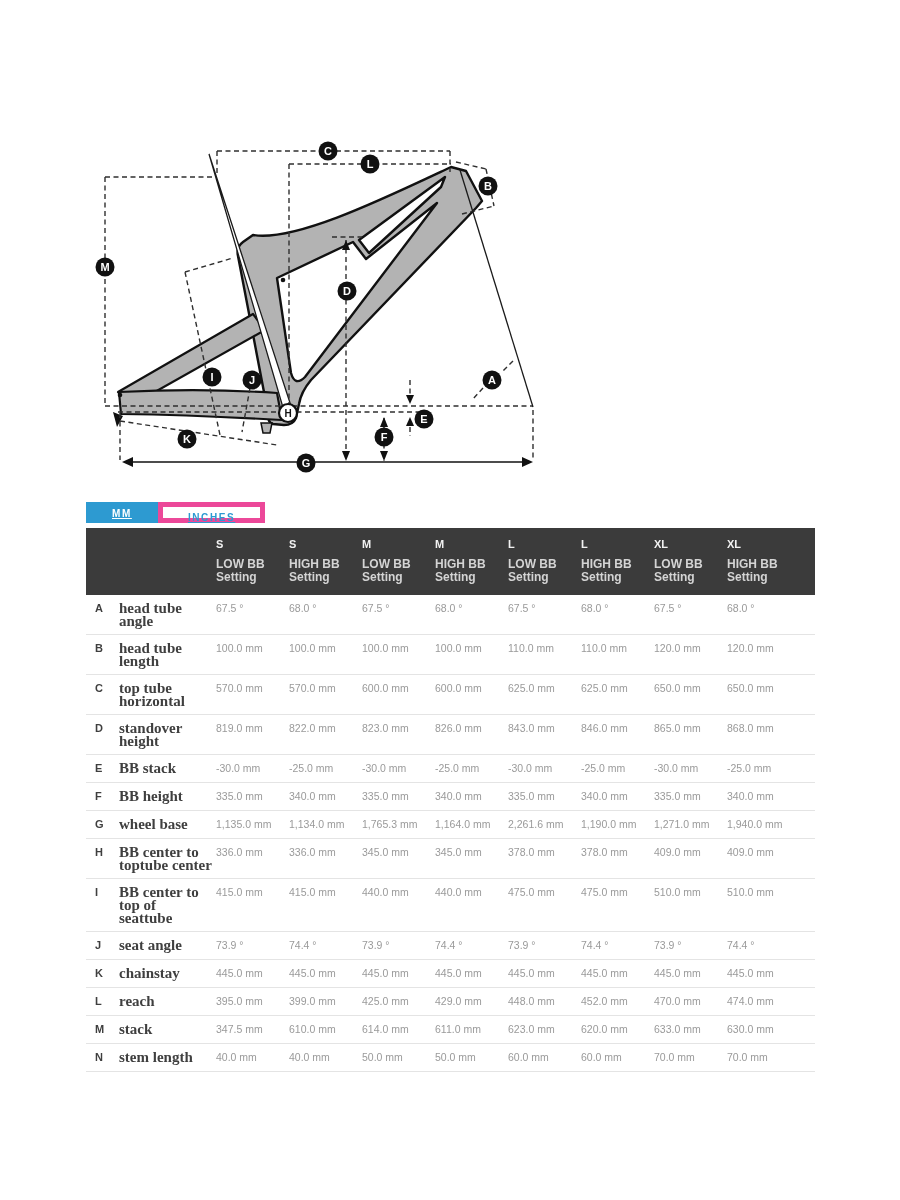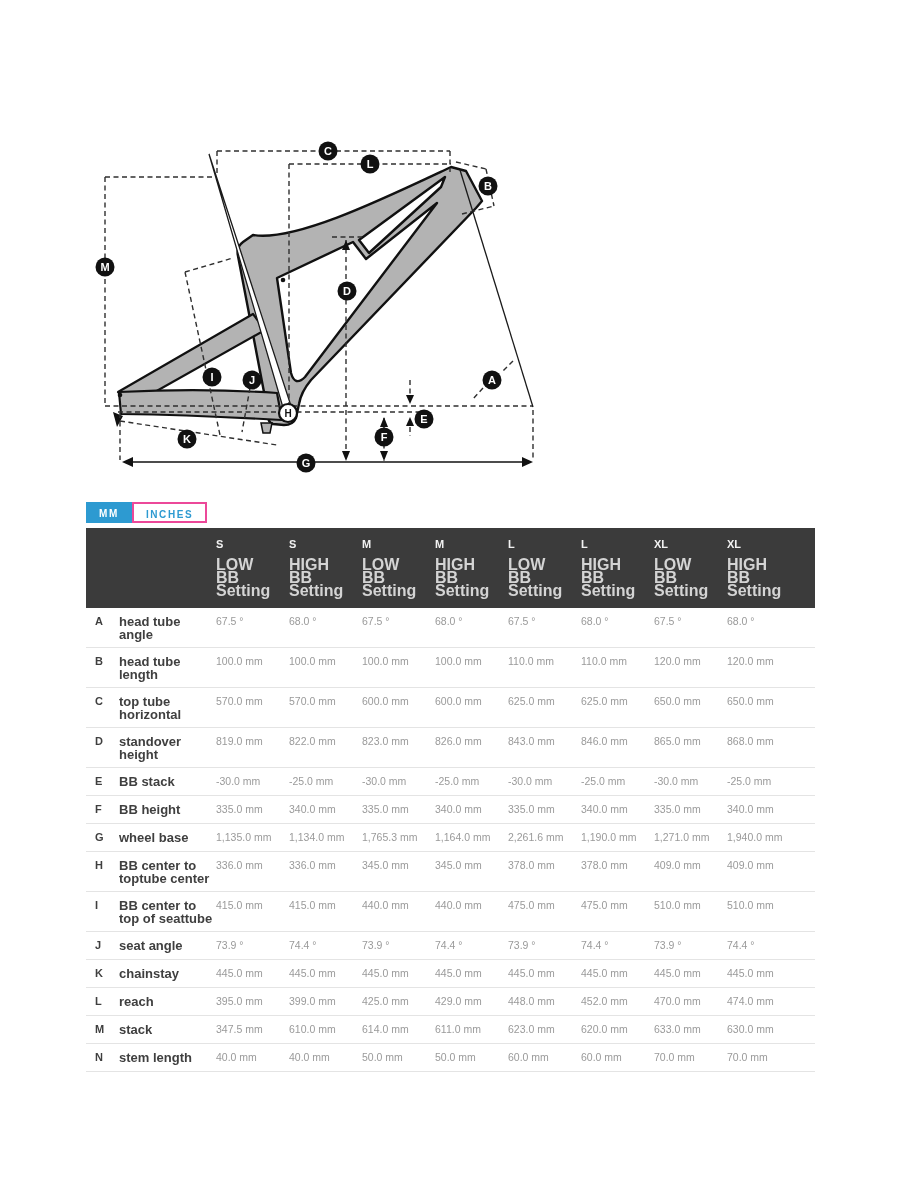--- a/index.html
+++ b/index.html
@@ -2,37 +2,37 @@
 <html><head>
 <meta charset="utf-8">
 <style>
   html,body{margin:0;padding:0;background:#ffffff;}
   body{width:900px;height:1200px;font-family:"Liberation Sans",sans-serif;}
   .page{position:relative;width:900px;height:1200px;background:#fff;overflow:hidden;}
 
   .diagram{position:absolute;left:85px;top:130px;width:470px;height:360px;}
 
   .tabs{position:absolute;left:86px;top:502px;display:flex;}
-  .tab{height:21px;line-height:21px;padding:0 12px;font-size:10px;font-weight:bold;
-       letter-spacing:1.6px;box-sizing:border-box;cursor:pointer;}
+  .tab{height:21px;line-height:21px;padding:0 25px;font-size:10px;font-weight:bold;
+       letter-spacing:1.6px;box-sizing:border-box;cursor:pointer;text-decoration:underline;}
   .tab-active{background:#2d9ad1;color:#ffffff;border:1px solid #2d9ad1;}
-  .tab-inactive{background:#ffffff;color:#2d9ad1;border:2px solid #ec4899;}
+  .tab-inactive{background:#ffffff;color:#2d9ad1;border:5px solid #ec4899;}
 
   .geo-table{position:absolute;left:86px;top:528px;width:729px;}
   .thead{display:grid;grid-template-columns:130px repeat(7,73px) 88px;
          background:#3b3b3b;padding:10px 0 11px 0;}
   .hcell{padding-right:4px;}
   .hsize{display:block;font-size:11px;font-weight:bold;color:#f2f2f2;margin-bottom:8px;line-height:12px;}
-  .hset{display:block;font-size:16px;font-weight:bold;color:#d4d4d4;line-height:13px;width:56px;}
+  .hset{display:block;font-size:12px;font-weight:bold;color:#d4d4d4;line-height:13px;width:56px;}
   .trow{display:grid;grid-template-columns:130px repeat(7,73px) 88px;
         border-bottom:1px solid #e4e4e4;min-height:28px;box-sizing:border-box;
         padding:7px 0 6px 0;background:#fff;}
   .labelcell{display:flex;padding-left:9px;box-sizing:border-box;}
   .letter{width:24px;flex:none;font-size:11px;font-weight:bold;color:#3f3f3f;line-height:13px;}
-  .rlabel{width:94px;font-size:13px;font-weight:bold;color:#3f3f3f;line-height:13px;}
+  .rlabel{width:94px;font-size:15px;font-weight:bold;color:#3f3f3f;line-height:13px;font-family:Liberation Serif, serif;}
   .val{font-size:10.5px;color:#9a9a9a;line-height:13px;white-space:nowrap;}
 </style>
 </head>
 <body>
 
 <div class="page">
 
   <svg class="diagram" viewBox="0 0 470 360" xmlns="http://www.w3.org/2000/svg">
 
     <path fill="#b3b3b3" stroke="#111" stroke-width="2.4" fill-rule="evenodd" stroke-linejoin="round" d="M366,37 L381,41 L397,71 L391,78 L226,250 Q216,262 214,274 L211,288 Q208,295 199,295 L188,294

